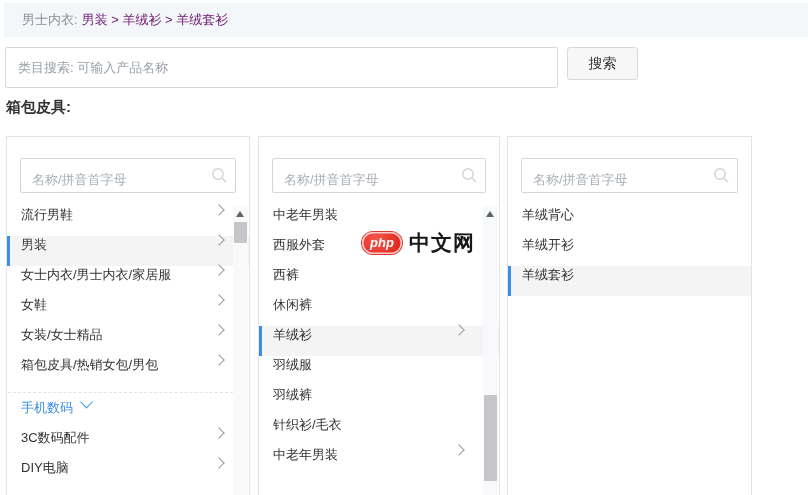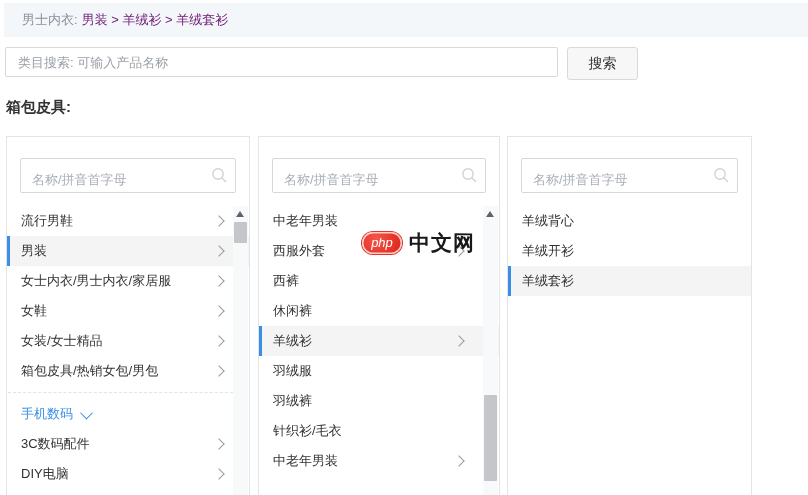--- a/index.html
+++ b/index.html
@@ -9,21 +9,21 @@
   }
   
   .topbar{
     position:absolute;left:4px;top:3px;right:0;height:34px;background:#f4f7fa;
     display:flex;align-items:center;padding-left:18px;box-sizing:border-box;
   }
   .tb-label{color:#8a909a;margin-right:4px;}
   .tb-path{color:#701a75;cursor:pointer;}
   
   .cat-search{
-    position:absolute;left:5px;top:47px;width:553px;height:30px;box-sizing:border-box;
+    position:absolute;left:5px;top:47px;width:553px;height:41px;box-sizing:border-box;
     border:1px solid #d9d9d9;border-radius:2px;padding:0 12px;font-size:13px;color:#0369a1;
     font-family:inherit;outline:none;
   }
   .cat-search::placeholder{color:#9aa0a8;}
   .search-btn{
     position:absolute;left:567px;top:47px;width:71px;height:33px;box-sizing:border-box;
     background:#f7f7f7;border:1px solid #d9d9d9;border-radius:3px;font-size:14px;color:#333;
     font-family:inherit;cursor:pointer;
   }
   
@@ -41,21 +41,21 @@
   .p3{left:507px;width:245px;}
   .filter-wrap{position:absolute;left:13px;right:13px;top:21px;height:35px;}
   .filter-input{
     width:100%;height:100%;box-sizing:border-box;border:1px solid #d4d7db;border-radius:2px;
     padding:8px 30px 0 11px;font-size:13px;color:#333;font-family:inherit;outline:none;background:#fff;
   }
   .filter-input::placeholder{color:#a9aeb6;}
   .mag{position:absolute;right:8px;top:9px;pointer-events:none;}
   .list{position:absolute;left:0;top:69px;right:0;}
   .row{
-    position:relative;height:30px;display:flex;align-items:center;
+    position:relative;height:30px;display:flex;
     padding-left:14px;cursor:pointer;color:#333;box-sizing:border-box;
   }
   .row.sel{background:#f4f4f4;border-left:3px solid #3a8ee6;padding-left:11px;}
   .chev{
     position:absolute;width:7px;height:7px;border-top:1px solid #9a9a9a;border-right:1px solid #9a9a9a;
     transform:rotate(45deg);
   }
   .p1 .chev{right:26px;}
   .p2 .chev{right:36px;}
   .row.group{color:#3a8ee6;}
@@ -67,21 +67,21 @@
   .divider::after{content:"";display:block;width:100%;border-top:1px dashed #e3e3e3;}
   
   .sbar{position:absolute;top:69px;right:1px;bottom:1px;width:15px;background:#f8f9fa;}
   .s-up,.s-down{position:absolute;left:3px;width:0;height:0;border-left:4.5px solid transparent;border-right:4.5px solid transparent;}
   .s-up{top:5px;border-bottom:6px solid #5f6368;}
   .s-thumb{position:absolute;left:1px;width:13px;background:#c4c6c9;border-radius:1px;}
   
   .watermark{position:absolute;left:362px;top:229px;display:flex;align-items:center;z-index:5;}
   .wm-badge{
     display:inline-block;width:40px;height:22px;line-height:22px;text-align:center;border-radius:12px;
-    background:radial-gradient(circle at 35% 30%, #f4544a, #dd1f14);color:#fff;font-weight:normal;
+    background:radial-gradient(circle at 35% 30%, #f4544a, #dd1f14);color:#fff;font-weight:bold;
     font-style:italic;font-size:13px;box-shadow:inset 0 0 0 1.5px rgba(255,255,255,.75), 0 0 0 1px rgba(221,31,20,.9);
   }
   .wm-text{margin-left:7px;font-size:21px;font-weight:800;color:#17181a;letter-spacing:1px;}
 </style>
 </head>
 <body>
 
 <div class="canvas">
 
   <div class="topbar">

